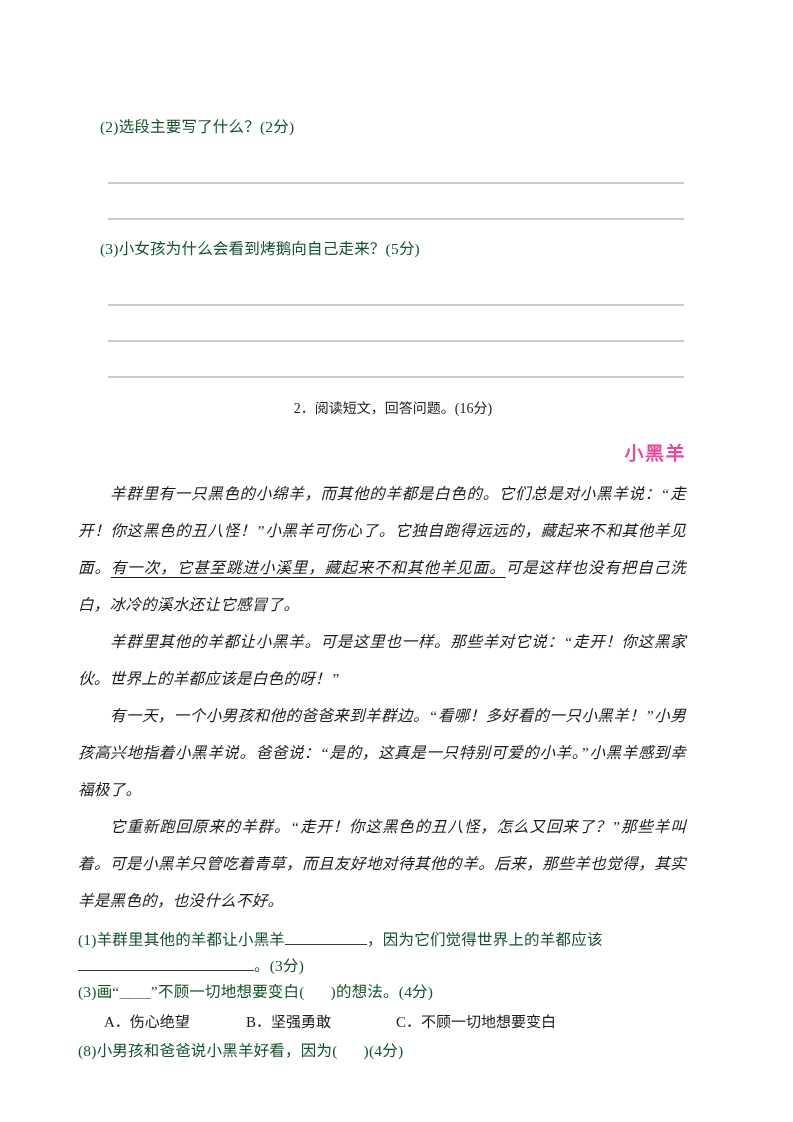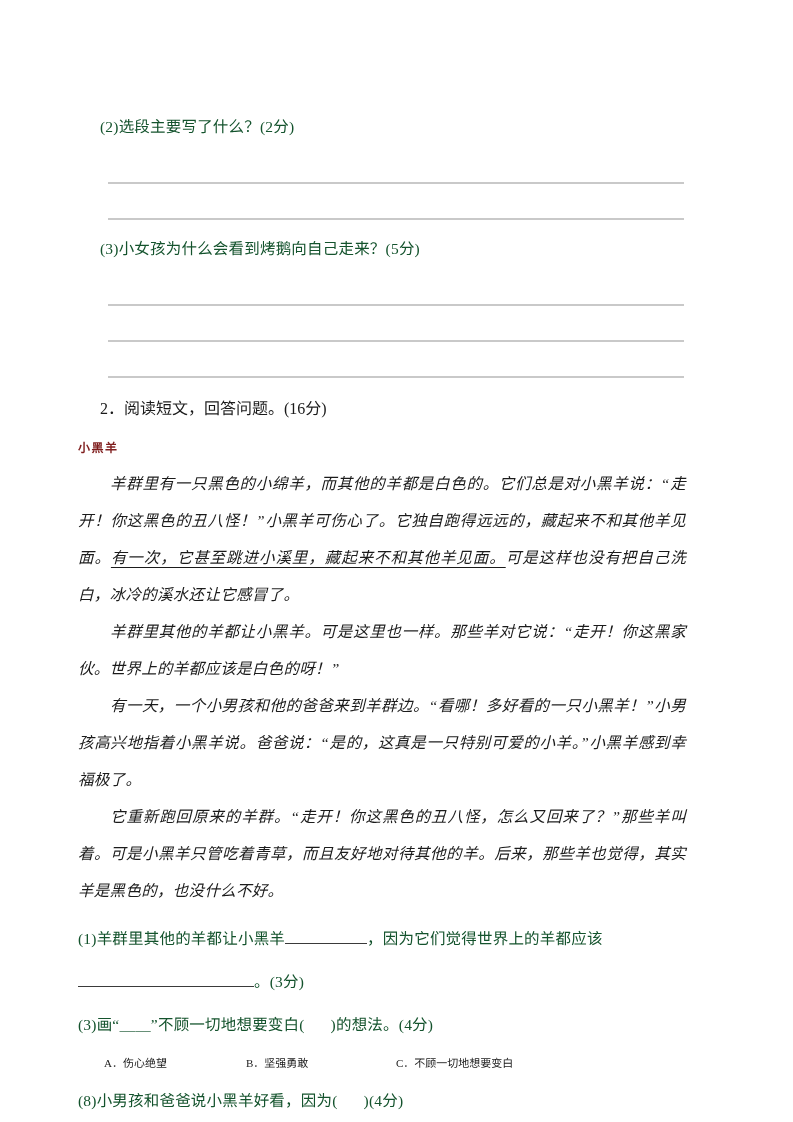--- a/index.html
+++ b/index.html
@@ -55,34 +55,35 @@
     height: 2px;
     background: #c9c9c9;
     margin-left: 30px;
     width: 576px;
   }
   .rule-gap { height: 34px; }
 
   
   .section-head {
     font-family: "Liberation Serif", "DejaVu Serif", serif;
-    font-size: 16px;
+    font-size: 14px;
     line-height: 30px;
     margin-left: 22px;
     white-space: nowrap;
+    text-align: center;
   }
 
   
   .article-title {
-    text-align: left;
+    text-align: right;
     font-family: "Liberation Sans", "DejaVu Sans", sans-serif;
     font-weight: bold;
-    font-size: 12px;
+    font-size: 19px;
     letter-spacing: 1.5px;
-    color: #7f1d1d;
+    color: #ec4899;
     margin: 14px 0 10px 0;
   }
 
   
   .article {
     font-family: "Liberation Serif", "DejaVu Serif", serif;
     font-style: italic;
     font-size: 15.5px;
     line-height: 37px;
     color: #1b1b1b;
@@ -98,39 +99,39 @@
     text-decoration: underline;
     text-underline-offset: 4px;
   }
 
   
   .tail {
     margin-top: 8px;
   }
   .tail .q-line {
     white-space: normal;
-    line-height: 43px;
+    line-height: 26px;
   }
   .inline-blank {
     display: inline-block;
     border-bottom: 1.5px solid #3a3a3a;
     vertical-align: baseline;
   }
   .blank-w1 { width: 82px; }
   .blank-w2 { width: 176px; }
   .paren-gap {
     display: inline-block;
     width: 26px;
   }
 
   .options {
     margin-left: 26px;
     margin-top: 2px;
     font-family: "Liberation Serif", "DejaVu Serif", serif;
-    font-size: 11px;
+    font-size: 15px;
     line-height: 31px;
     white-space: nowrap;
   }
   .opt {
     display: inline-block;
   }
   .opt-a { width: 142px; }
   .opt-b { width: 150px; }
 </style>
 </head>

